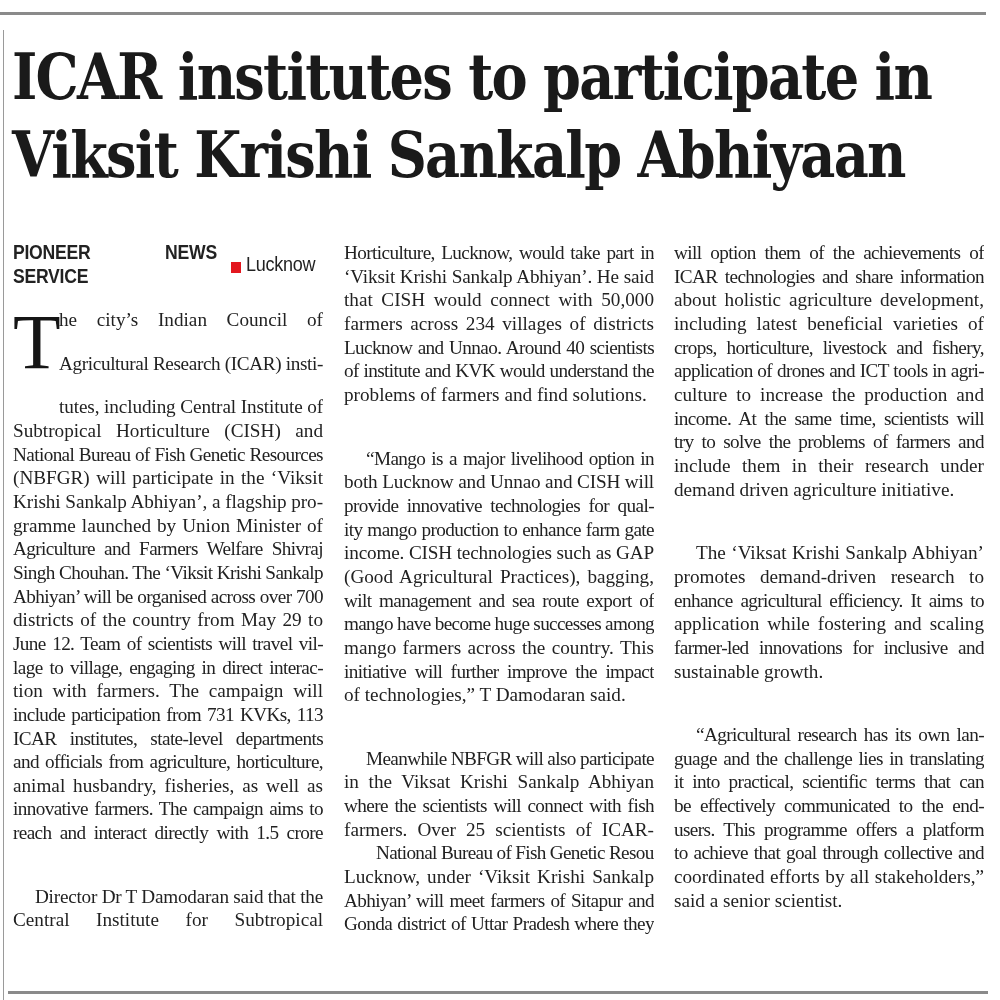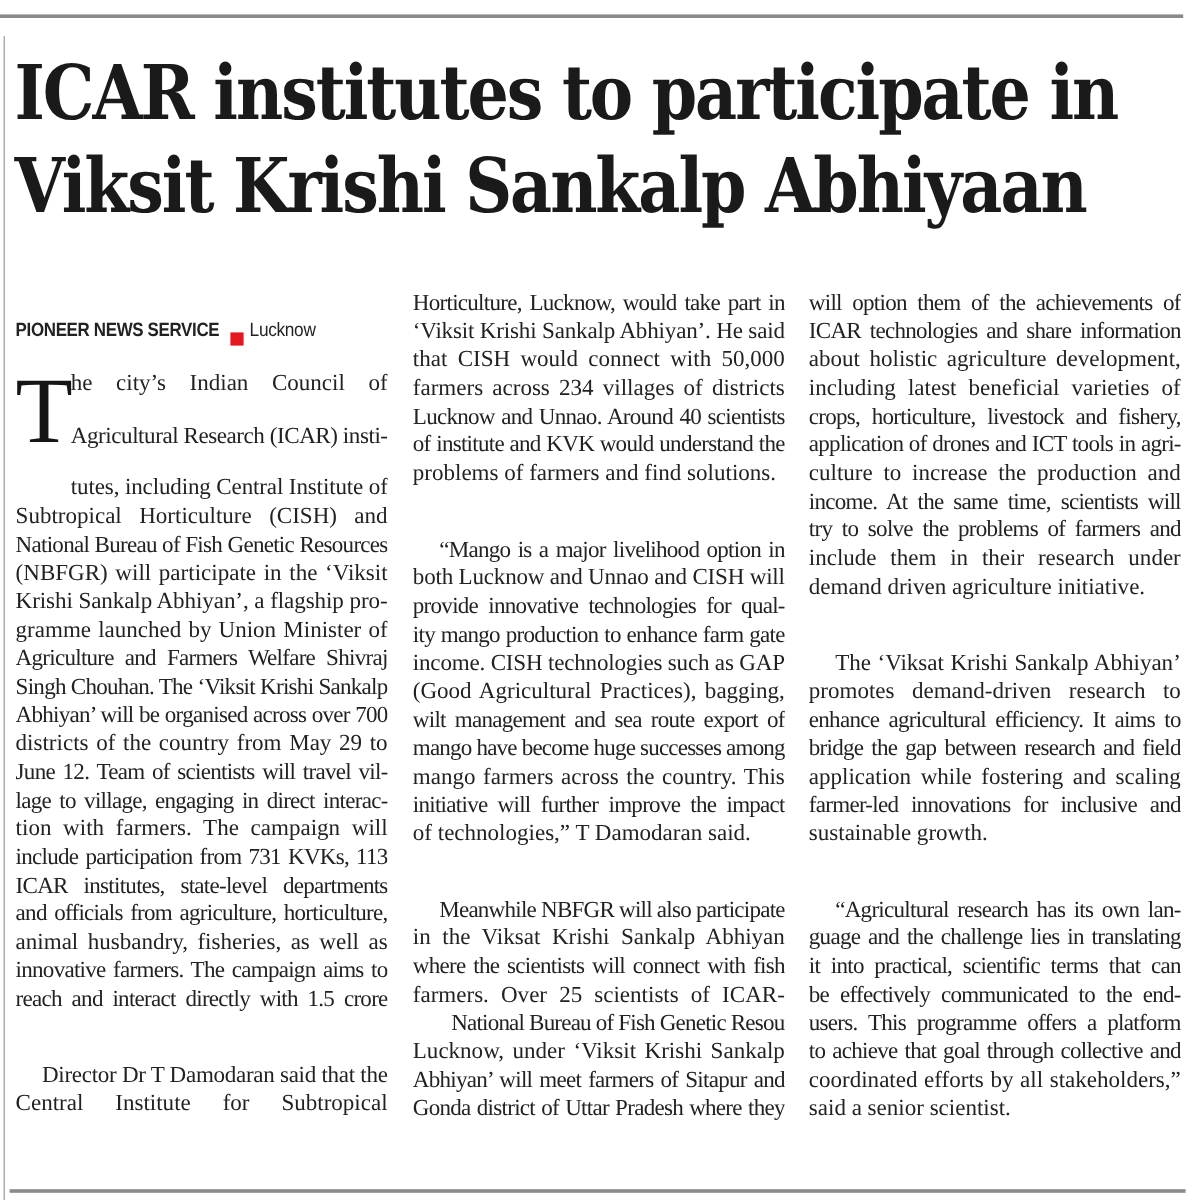--- a/index.html
+++ b/index.html
@@ -12,22 +12,22 @@
     font-size:63px; line-height:78px; letter-spacing:-2px; color:#1a1a1a;
     transform:scaleX(0.86); transform-origin:left top; white-space:nowrap; }
   .col { position:absolute; top:241px; width:310px; font-size:19.2px; line-height:23.65px;
     text-align:justify; color:#222; }
   .col1 { left:13px; }
   .col2 { left:344px; }
   .col3 { left:674px; }
   .col .line { display:block; text-align:justify; text-align-last:justify; white-space:nowrap; overflow:hidden; }
   .col .line.last { text-align-last:left; }
   .col .line.ind { padding-left:22px;margin-top:40px; }
-  .byline { font-family:"Liberation Sans","DejaVu Sans",sans-serif; font-size:16px; line-height:23.65px;
-    height:47px; display:flex; align-items:flex-end; letter-spacing:-0.3px; }
+  .byline { font-family:"Liberation Sans","DejaVu Sans",sans-serif; font-size:20px; line-height:23.65px;
+    height:47px; display:flex; align-items:center; letter-spacing:-0.3px; }
   .byline .agency { font-weight:bold; transform:scaleX(0.88); transform-origin:left; display:inline-block; }
   .byline .sq { display:inline-block; width:11px; height:11px; background:#e3171f; margin:6px 5px 0 -14px; }
   .byline .place { display:inline-block; transform:scaleX(0.9); transform-origin:left; }
   .dropwrap { position:relative; }
   .dropcap { position:absolute; left:0; top:2px; font-size:78px; line-height:64px; font-family:"Liberation Serif",serif; color:#151515; }
   .dropwrap .line.dc { padding-left:46px;margin-top:20px; }
   .squeeze { letter-spacing:-0.6px; }
 </style>
 </head>
 <body>
@@ -111,21 +111,20 @@
   <span class="line squeeze">crops, horticulture, livestock and fishery,</span>
   <span class="line squeeze">application of drones and ICT tools in agri-</span>
   <span class="line">culture to increase the production and</span>
   <span class="line squeeze">income. At the same time, scientists will</span>
   <span class="line squeeze">try to solve the problems of farmers and</span>
   <span class="line">include them in their research under</span>
   <span class="line last">demand driven agriculture initiative.</span>
   <span class="line ind">The  ‘Viksat Krishi Sankalp Abhiyan’</span>
   <span class="line">promotes demand-driven research to</span>
   <span class="line squeeze">enhance agricultural efficiency. It aims to</span>
-  <span class="line squeeze">bridge the gap between research and field</span>
   <span class="line">application while fostering and scaling</span>
   <span class="line squeeze">farmer-led innovations for inclusive and</span>
   <span class="line last">sustainable growth.</span>
   <span class="line ind squeeze">“Agricultural research has its own lan-</span>
   <span class="line squeeze">guage and the challenge lies in translating</span>
   <span class="line squeeze">it into practical, scientific terms that can</span>
   <span class="line squeeze">be effectively communicated to the end-</span>
   <span class="line squeeze">users. This programme offers a platform</span>
   <span class="line squeeze">to achieve that goal through collective and</span>
   <span class="line">coordinated efforts by all stakeholders,”</span>

